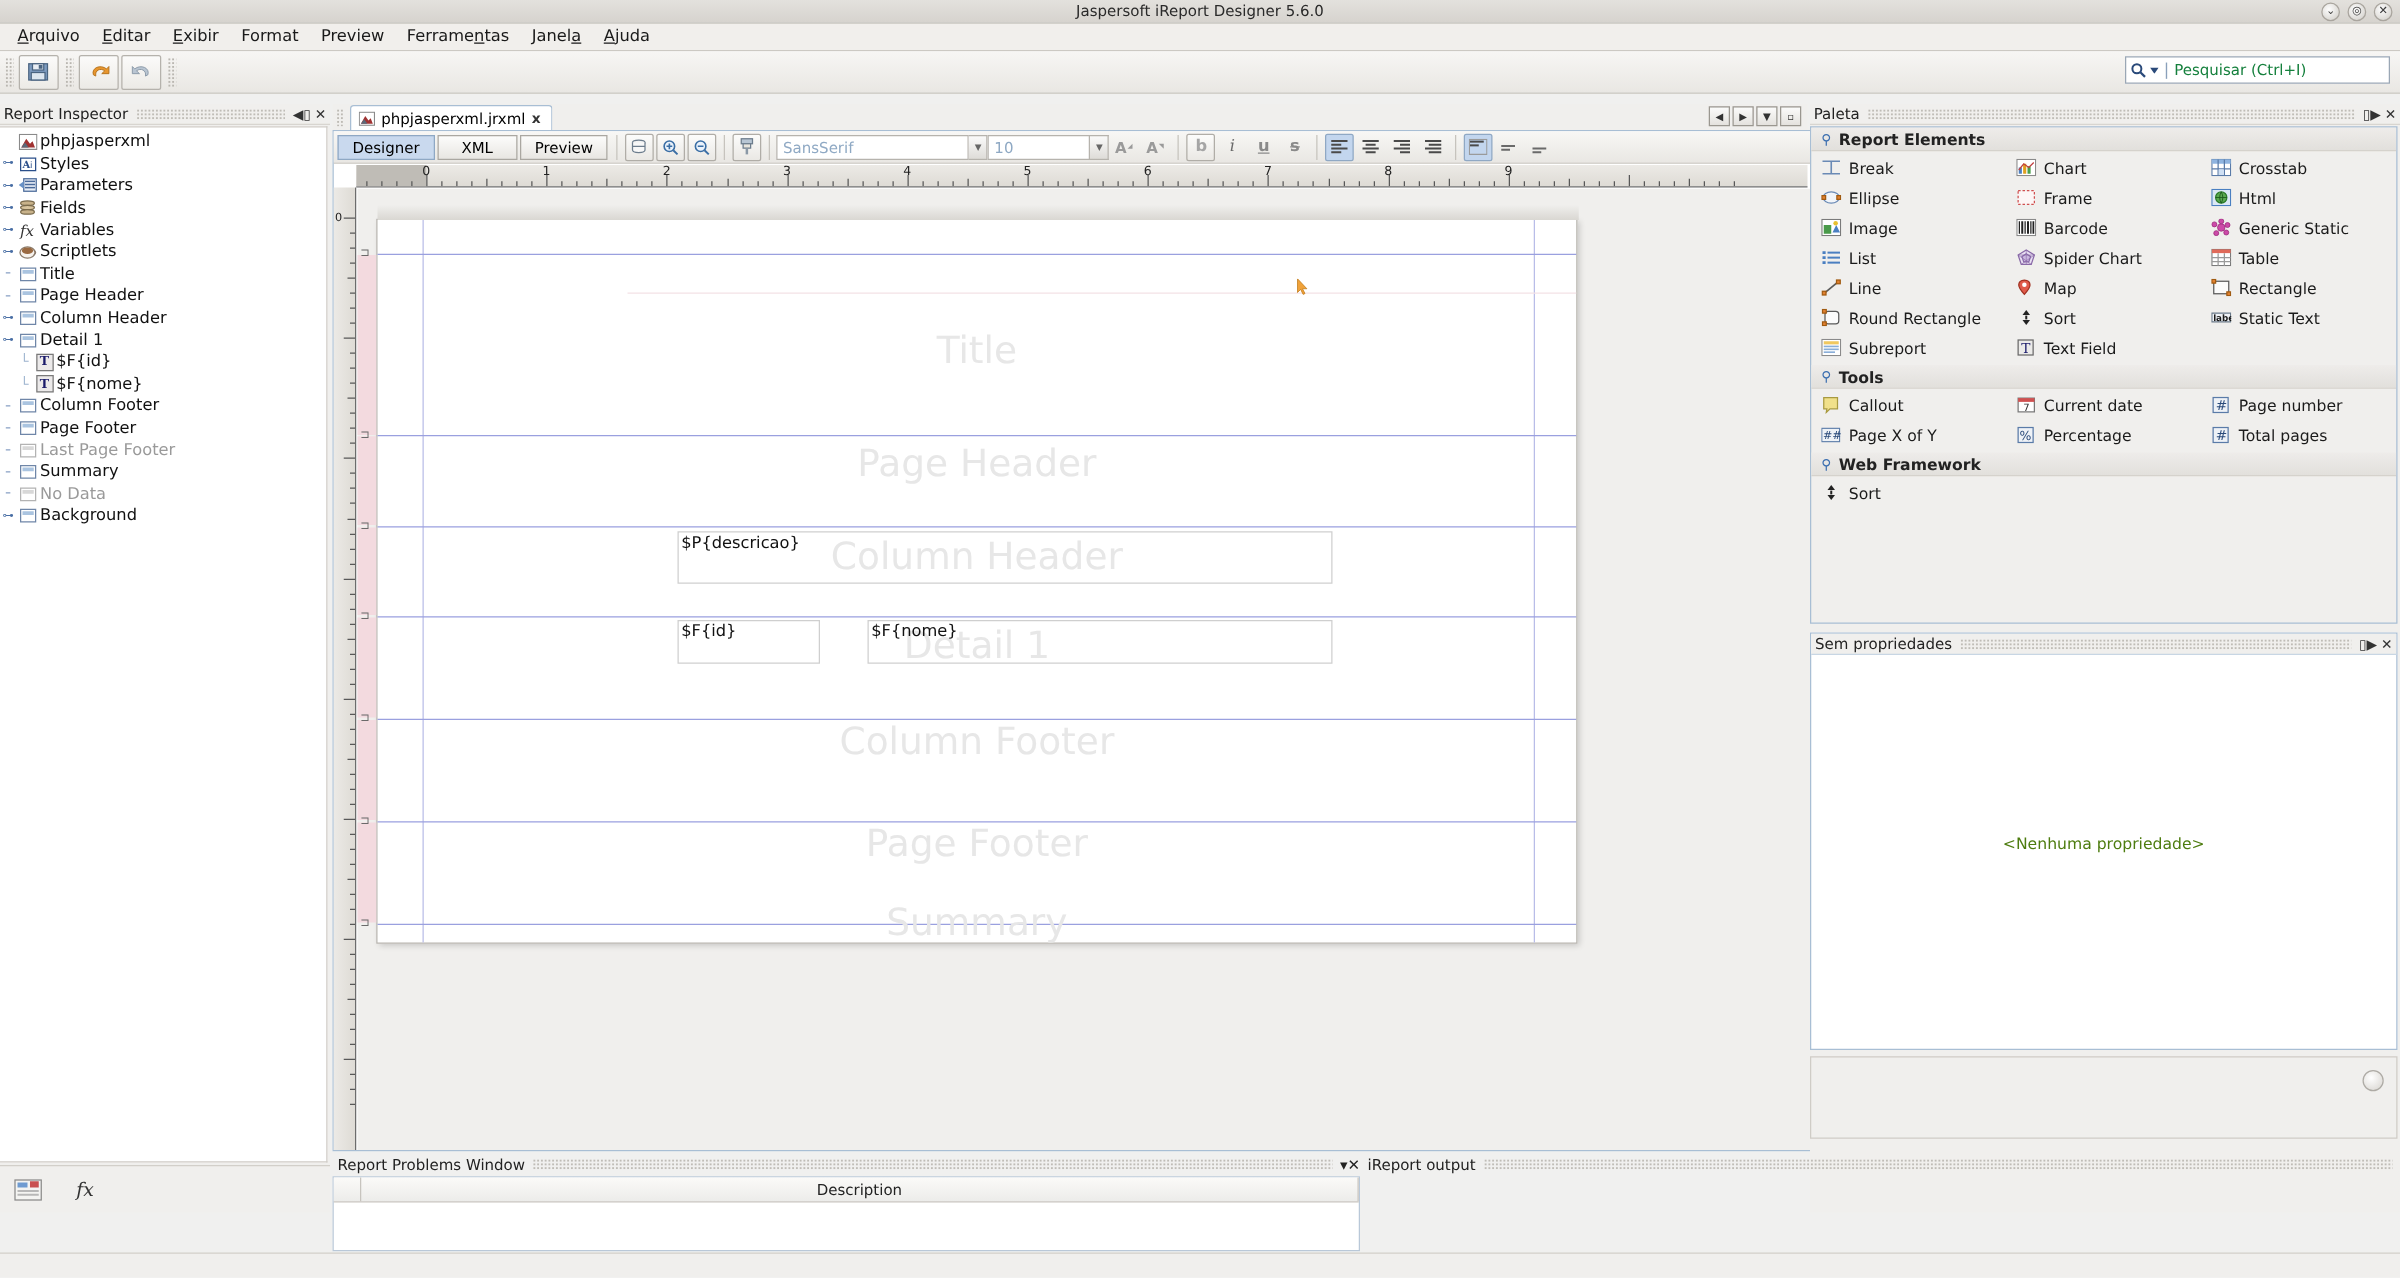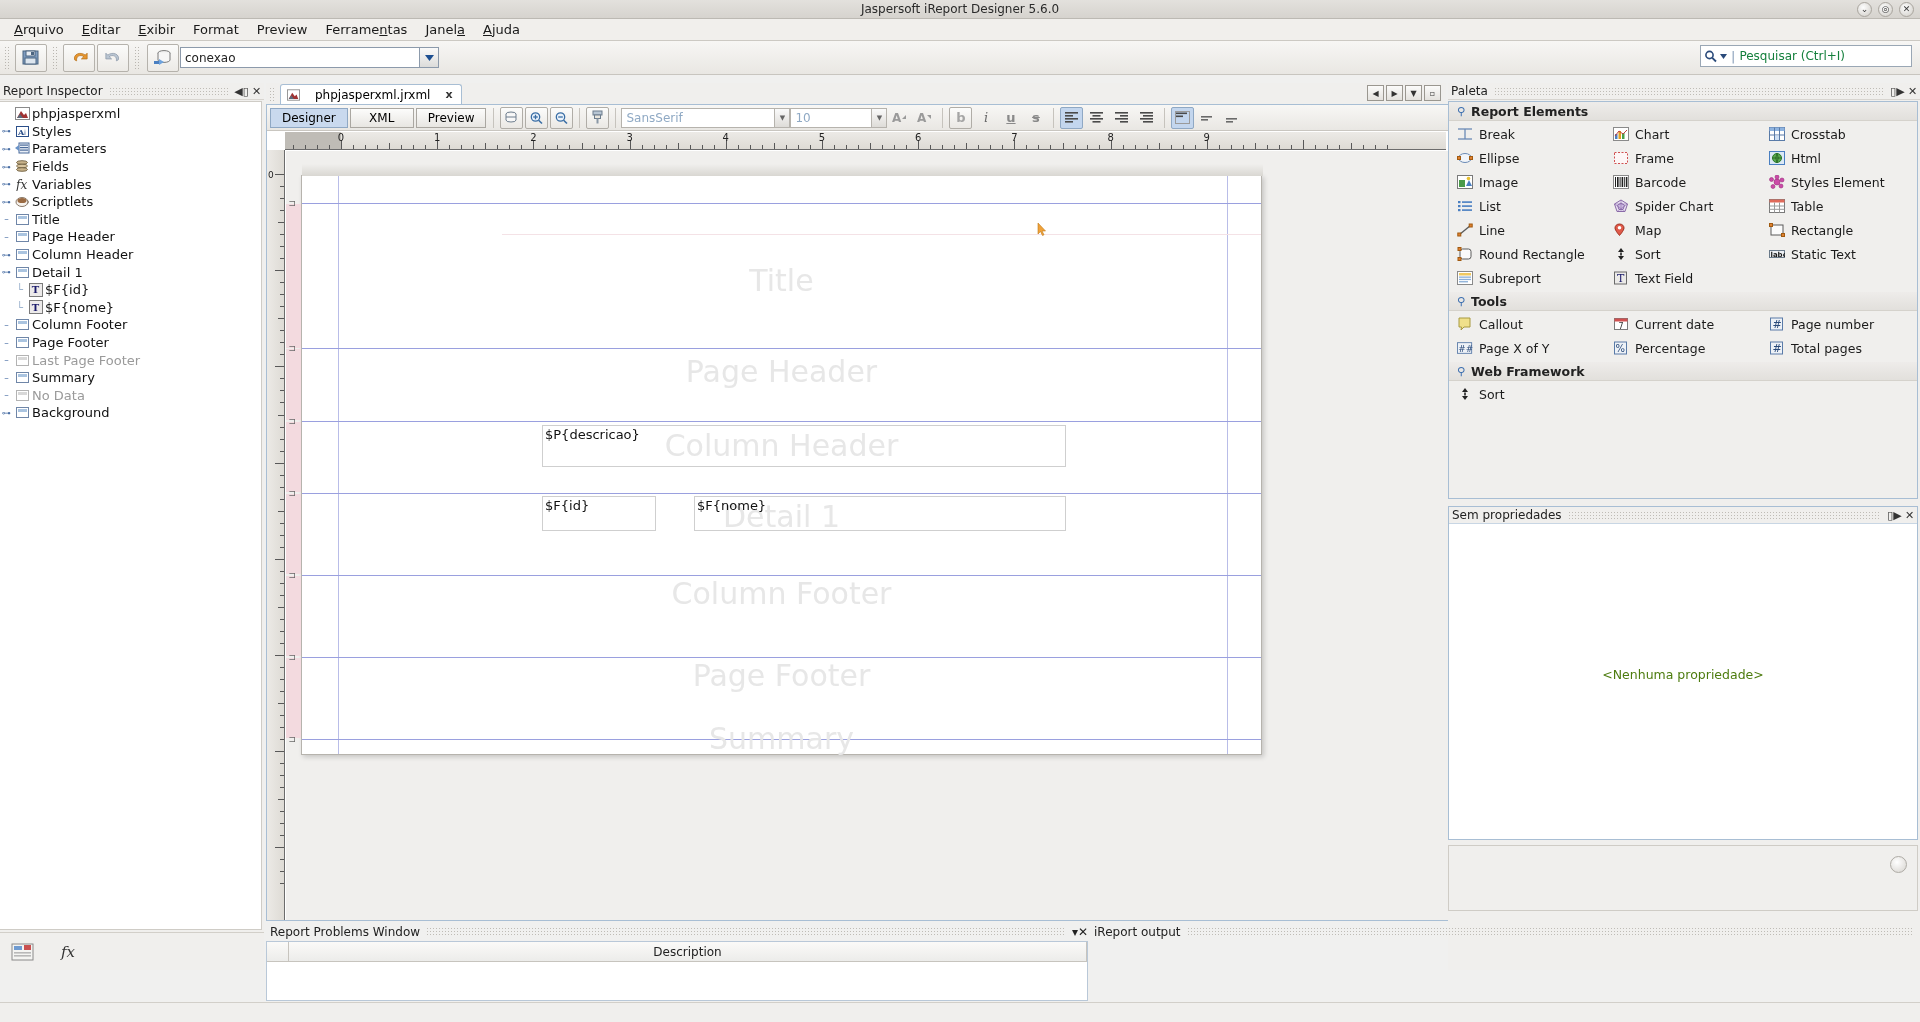--- a/index.html
+++ b/index.html
@@ -140,21 +140,21 @@
   
   .center {
     position: absolute; left: 266px; top: 83px; width: 1180px; height: 838px;
     background: #f0efed;
   }
   .doc-tabrow {
     position: absolute; left: 0; top: 0; width: 1180px; height: 21px;
     background: #f0efed; display: flex; align-items: flex-end;
   }
   .doc-tab {
-    height: 20px; display: flex; align-items: center; gap: 15px;
+    height: 20px; display: flex; align-items: center; gap: 5px;
     padding: 0 8px 0 6px; font-size: 12px;
     background: #fff; border: 1px solid #a8bed4; border-bottom: none;
     border-radius: 3px 3px 0 0; margin-left: 14px;
   }
   .tabgrip {
     position: absolute; left: 3px; top: 4px; width: 6px; height: 14px;
     background-image: radial-gradient(#bdbab4 0.8px, transparent 0.8px);
     background-size: 3px 3px;
   }
   .doc-tab-close { font-size: 11px; font-weight: bold; color: #333; }
@@ -377,36 +377,20 @@
     <svg width="21" height="19" viewBox="0 0 22 19">
       <path d="M6 12 C4 6 12 3 17 7 L19 5 L19 11 L13 11 L15.5 8.6 C12 6 7 8 8 13 Z" fill="#e8962e" stroke="#b5721c" stroke-width="0.8"></path>
     </svg>
   </div>
   <div class="tb-btn bordered">
     <svg width="21" height="19" viewBox="0 0 22 19">
       <path d="M16 12 C18 6 10 3 5 7 L3 5 L3 11 L9 11 L6.5 8.6 C10 6 15 8 14 13 Z" fill="#b9c5d2" stroke="#8b99a8" stroke-width="0.8"></path>
     </svg>
   </div>
   <div class="tb-grip"></div>
-  <div class="conn-wrap">
-    <div class="tb-btn bordered">
-      <svg width="22" height="20" viewBox="0 0 22 20">
-        <ellipse cx="12" cy="5" rx="6" ry="2.4" fill="#f2f2f2" stroke="#7a7a7a"></ellipse>
-        <path d="M6 5 L6 12 A6 2.4 0 0 0 18 12 L18 5" fill="#f6f6f6" stroke="#7a7a7a"></path>
-        <path d="M2 13 L8 13 L8 16 L2 16 Z" fill="#4a7fc1"></path>
-        <path d="M7 11 L12 14 L7 17 Z" fill="#6fa3dd"></path>
-      </svg>
-    </div>
-    <div class="conn-input">conexao</div>
-    <div class="conn-arrow">
-      <svg width="9" height="6" viewBox="0 0 9 6">
-          <path d="M0 0 L9 0 L4.5 6 Z" fill="#1d4f91"></path>
-        </svg>
-    </div>
-  </div>
   <div class="search-box">
     <svg width="14" height="13" viewBox="0 0 14 13">
       <circle cx="5.5" cy="5" r="3.6" fill="none" stroke="#2a4a7a" stroke-width="1.6"></circle>
       <line x1="8.3" y1="7.8" x2="12" y2="11.5" stroke="#2a4a7a" stroke-width="1.8"></line>
     </svg>
     <svg width="7" height="5" viewBox="0 0 7 5">
         <path d="M0 0 L7 0 L3.5 5 Z" fill="#2a4a7a"></path>
       </svg>
     <span style="color:#8aa0bb;margin:0 2px;">|</span>
     <span class="search-ph">Pesquisar (Ctrl+I)</span>
@@ -1079,21 +1063,21 @@
               <g fill="#cc4aa8" stroke="#9a2a7a" stroke-width="0.6">
                 <circle cx="8" cy="7" r="3"></circle>
                 <circle cx="8" cy="2" r="2"></circle>
                 <circle cx="13" cy="5" r="2"></circle>
                 <circle cx="12" cy="11" r="2"></circle>
                 <circle cx="4" cy="11.5" r="2"></circle>
                 <circle cx="2.5" cy="4.5" r="2"></circle>
               </g>
             </svg>
           </span>
-          <span>Styles Element</span>
+          <span>Generic Static</span>
         </div>
         <div class="pal-item">
           <span class="pi-ico">
             <svg width="16" height="14" viewBox="0 0 16 14">
               <g fill="#4a7fc1">
                 <rect x="1" y="2" width="2.5" height="2.2"></rect>
                 <rect x="1" y="6" width="2.5" height="2.2"></rect>
                 <rect x="1" y="10" width="2.5" height="2.2"></rect>
                 <rect x="5" y="2.3" width="10" height="1.6"></rect>
                 <rect x="5" y="6.3" width="10" height="1.6"></rect>

